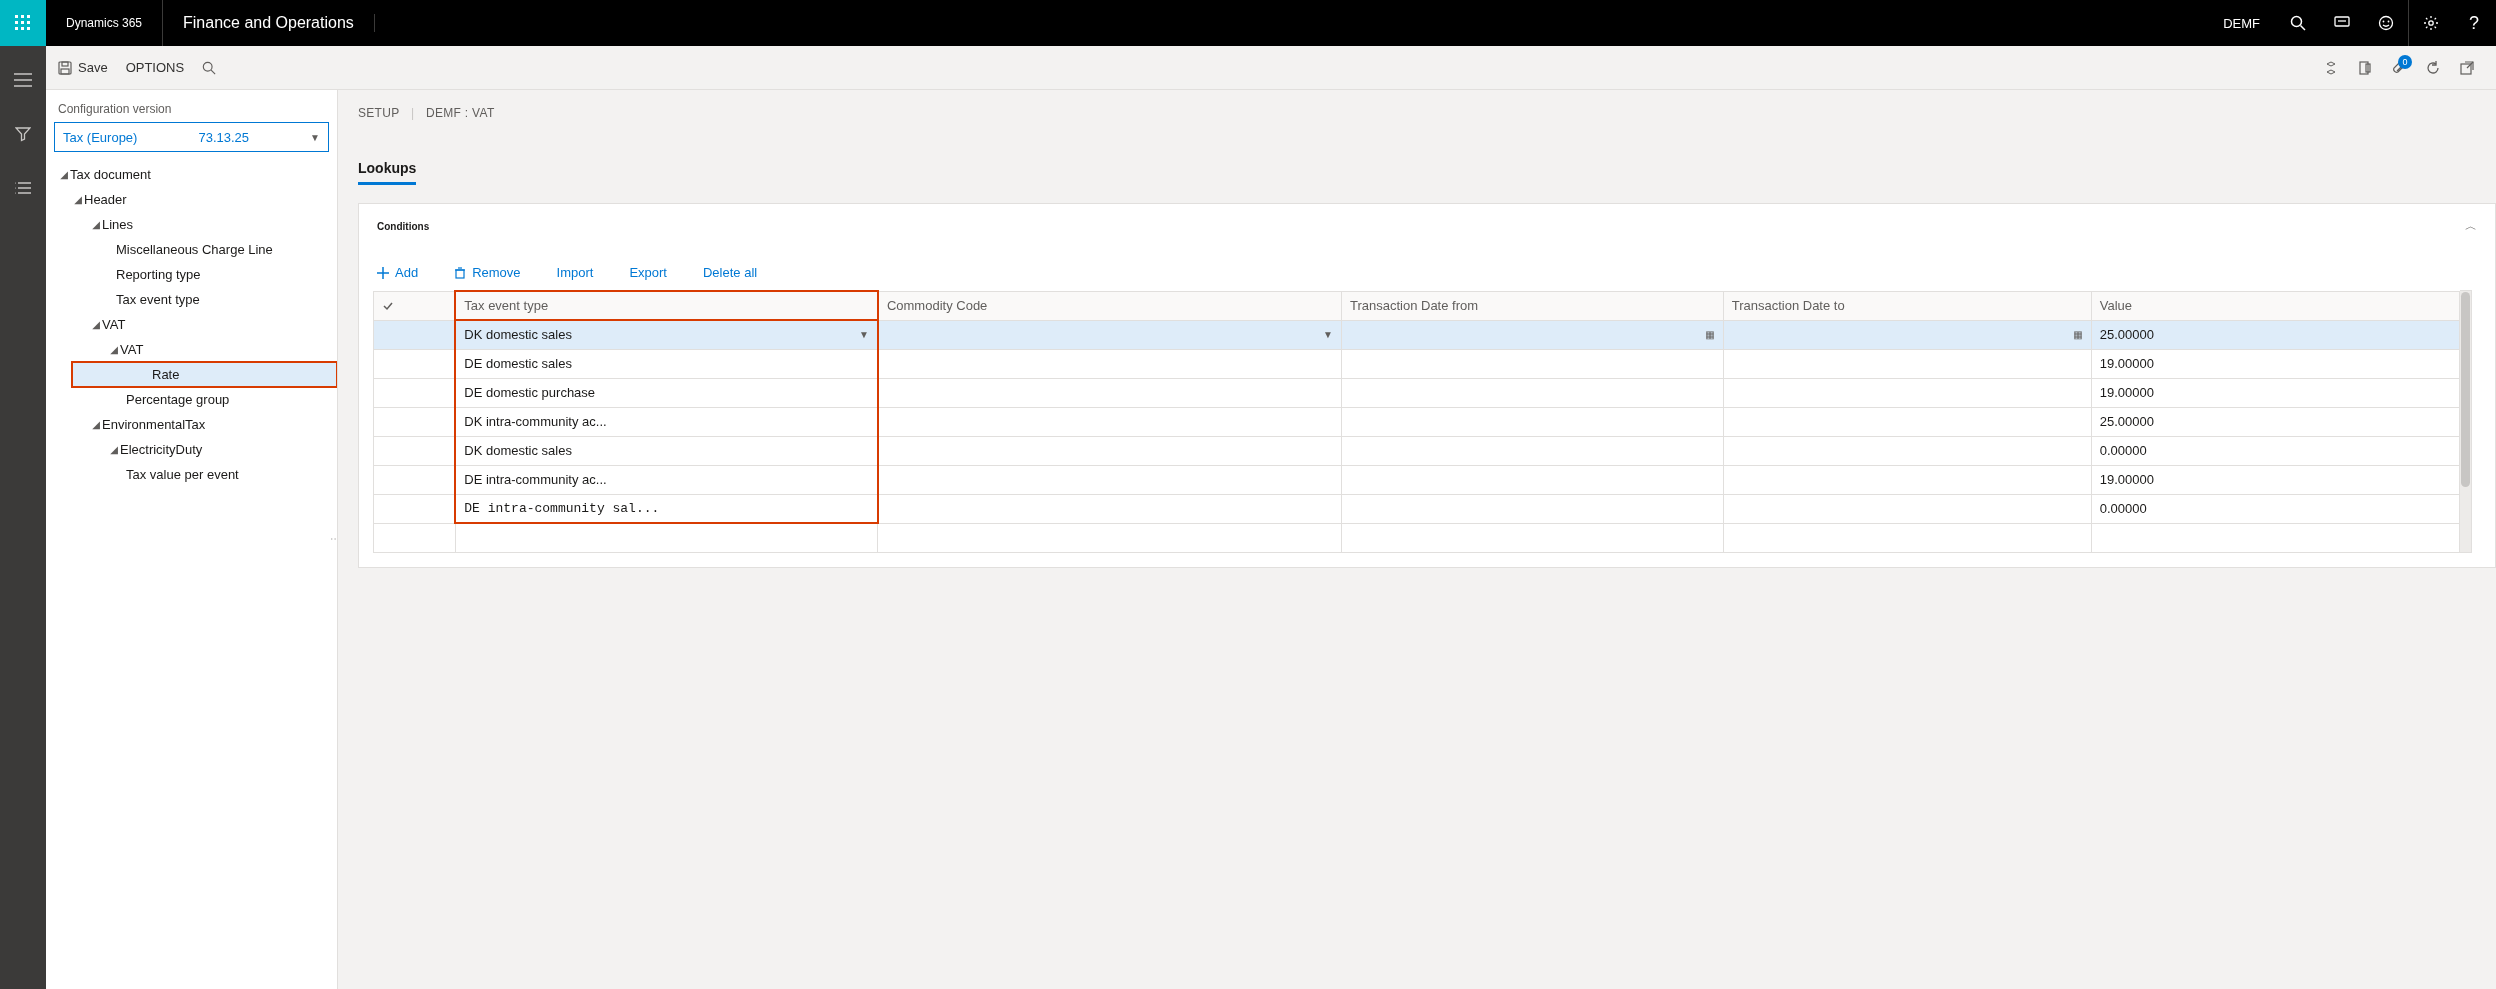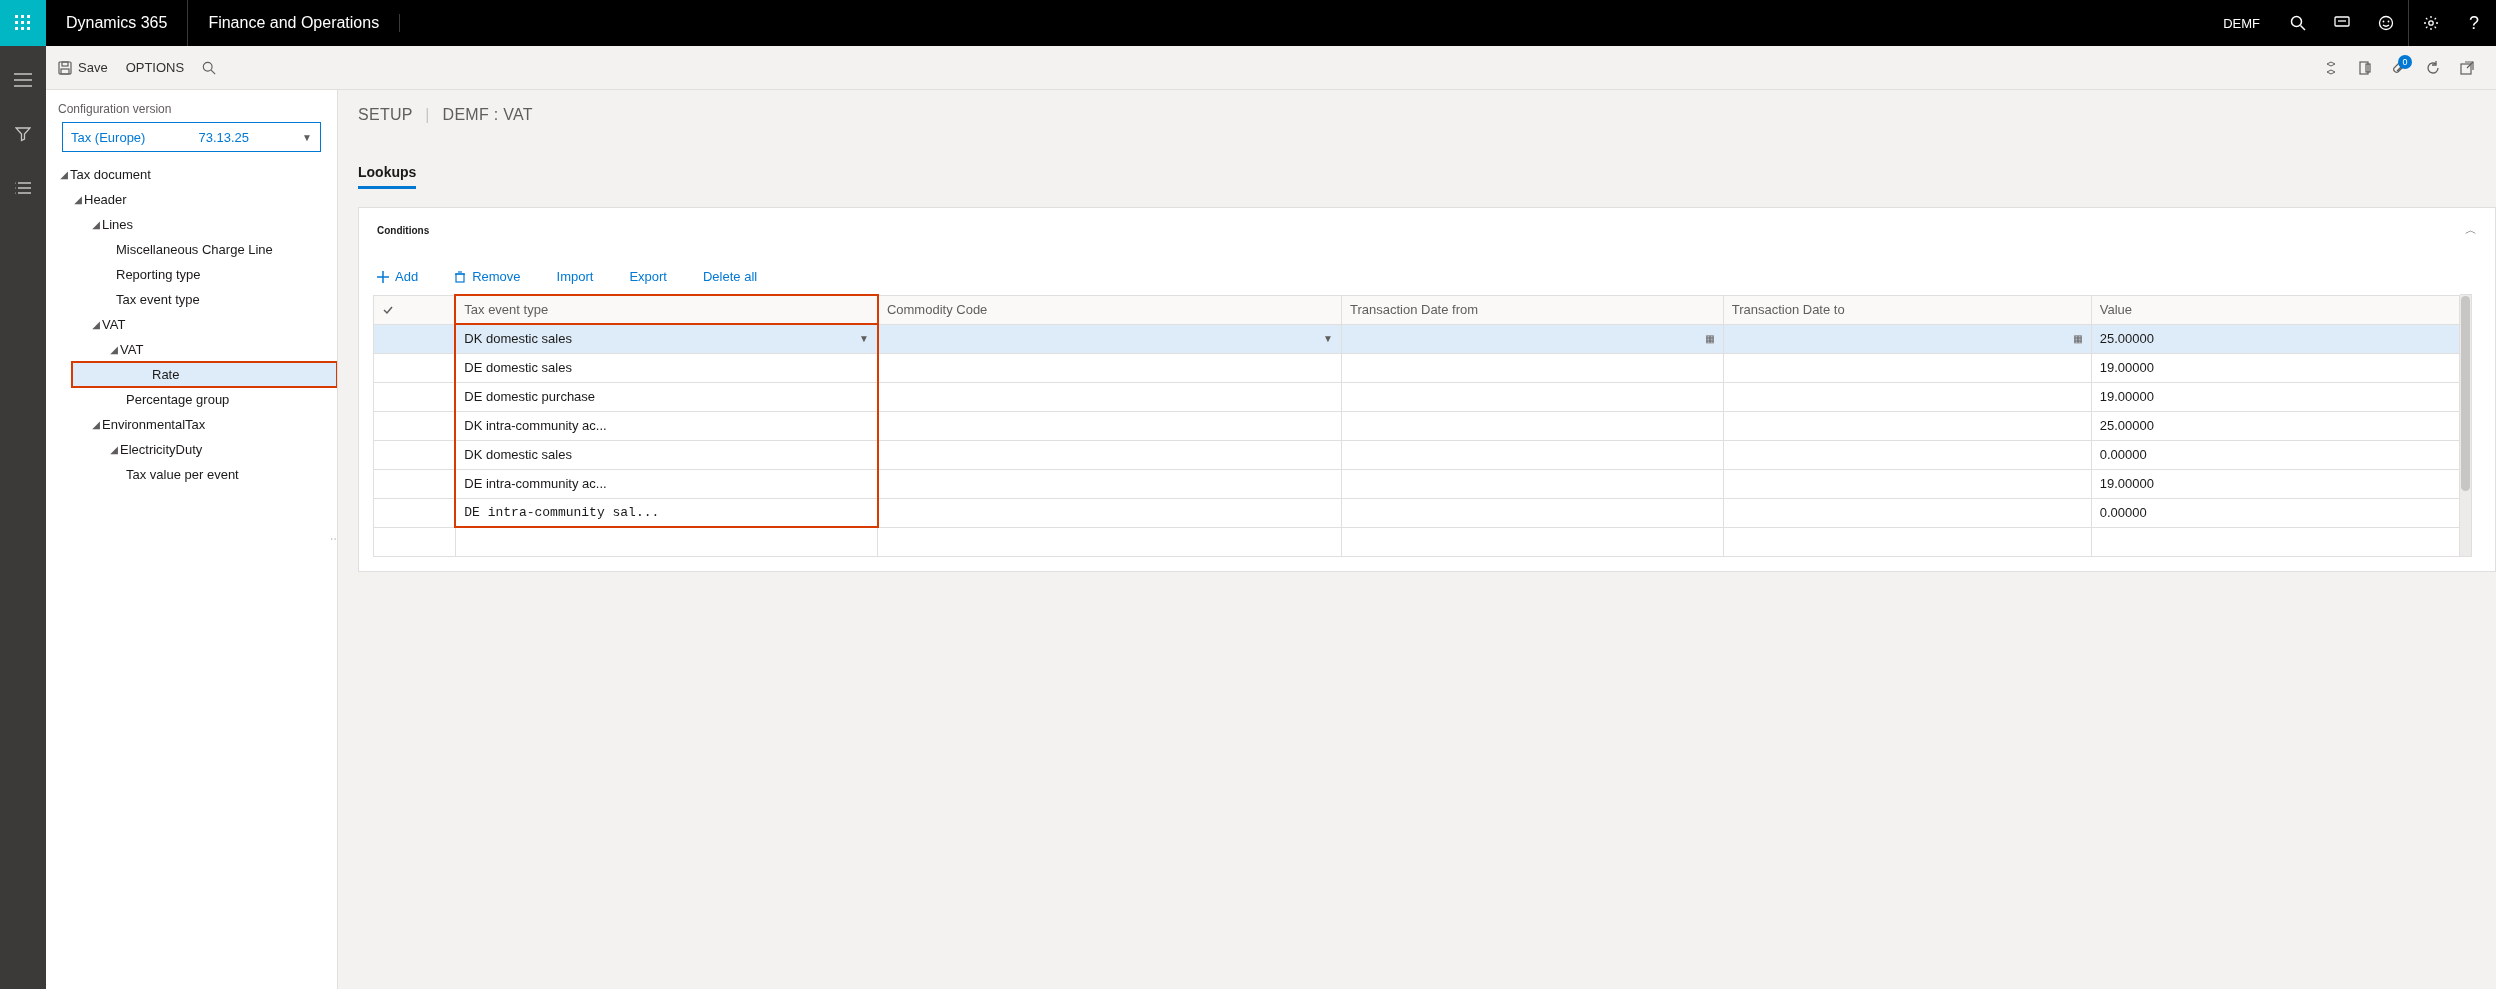--- a/index.html
+++ b/index.html
@@ -1,21 +1,21 @@
 <!DOCTYPE html>
 <html><head>
 <meta charset="utf-8">
 <style>
 * { box-sizing: border-box; margin: 0; padding: 0; }
 body { font-family: "Segoe UI", Tahoma, sans-serif; font-size: 13px; color: #1b1a19; background: #f3f2f1; }
 
 
 .topbar { display: flex; align-items: center; background: #000; color: #fff; height: 46px; }
 .waffle { width: 46px; height: 46px; background: #00b7c3; display: flex; align-items: center; justify-content: center; cursor: pointer; }
-.brand { padding: 0 20px; font-size: 16px; cursor: pointer; }
+.brand { padding: 0 20px; font-size: 12px; cursor: pointer; }
 .brand-divider { width:1px; height:46px; background:#3b3a39; }
 .brand-module { padding: 0 20px; font-size: 16px; cursor: pointer; border-right: 1px solid #3b3a39; }
 .topbar-spacer { flex: 1; }
 .topbar-company { padding: 0 16px; font-size: 13px; cursor: pointer; }
 .topbar-icon { width: 44px; height: 46px; display:flex; align-items:center; justify-content:center; cursor:pointer; font-size:16px; }
 .topbar-icon svg { fill:#fff; }
 
 
 .row { display:flex; height: calc(100vh - 46px); }
 .leftrail { width: 46px; background: #3b3a39; display:flex; flex-direction:column; align-items:center; gap:30px; padding-top:22px; }
@@ -29,42 +29,42 @@
 .ab-btn { display:flex; align-items:center; gap:6px; cursor:pointer; color:#323130; font-size:13px; }
 .ab-btn svg { fill:#605e5c; }
 .ab-right { margin-left:auto; display:flex; align-items:center; gap:20px; padding-right:10px; }
 .badge-wrap { position: relative; }
 .badge { position:absolute; top:-6px; right:-6px; background:#0078d4; color:#fff; border-radius:50%; width:14px; height:14px; font-size:9px; display:flex; align-items:center; justify-content:center; }
 
 
 .workspace { flex:1; display:flex; overflow:hidden; }
 .navcol { width:292px; background:#fff; border-right:1px solid #e1dfdd; padding: 12px 0 12px 0; position:relative; overflow-y: auto; }
 .cfg-label { padding: 0 12px 6px; font-size: 12px; color:#605e5c; }
-.cfg-select { margin: 0 16px 10px; border:1px solid #0078d4; height:30px; display:flex; align-items:center; justify-content:space-between; padding:0 8px; cursor:pointer; color:#0078d4; font-size:13px; }
+.cfg-select { margin: 0 8px 10px; border:1px solid #0078d4; height:30px; display:flex; align-items:center; justify-content:space-between; padding:0 8px; cursor:pointer; color:#0078d4; font-size:13px; }
 .cfg-select .caret { color:#605e5c; font-size:10px; }
 
 .tree { font-size:13px; }
 .tree-item { display:flex; align-items:center; padding: 5px 0; cursor:pointer; }
 .tree-item.selected { background:#deecf9; }
 .tree-caret { width:12px; text-align:center; color:#605e5c; font-size:10px; display:inline-block; }
 .tree-label { }
 .ind-1 { padding-left: 12px; }
 .ind-2 { padding-left: 26px; }
 .ind-3 { padding-left: 44px; }
 .ind-4 { padding-left: 44px; }
 .ind-4b { padding-left: 58px; }
 .ind-5 { padding-left: 62px; }
 .ind-6 { padding-left: 80px; }
 
 .redbox { outline: 2px solid #d83b01; outline-offset: -1px; margin-left: 26px; }
 
 .drag-grip { position:absolute; right:-4px; top:50%; transform:translateY(-50%); color:#a19f9d; font-size:10px; writing-mode: vertical-rl; letter-spacing:2px; }
 
 .main { flex:1; padding: 16px 0px 20px 20px; overflow:auto; }
-.crumbs { font-size:16px; color:#605e5c; letter-spacing:0.3px; }
+.crumbs { font-size:12px; color:#605e5c; letter-spacing:0.3px; }
 .crumbs .sep { margin: 0 8px; color:#c8c6c4; }
 .section-tabs { margin-top:40px; }
 .section-tab { display:inline-block; padding-bottom:6px; font-weight:600; font-size:14px; border-bottom:3px solid #0078d4; cursor:pointer; }
 
 .panel { margin-top: 18px; background:#fff; border:1px solid #e1dfdd; }
 .panel-header { display:flex; align-items:center; justify-content:space-between; padding: 14px 18px; cursor:pointer; }
 .panel-header h3 { font-size:10px; font-weight:600; }
 .panel-header .exp { color:#605e5c; font-size:12px; }
 .panel-body { padding: 10px 14px 14px; }
 

